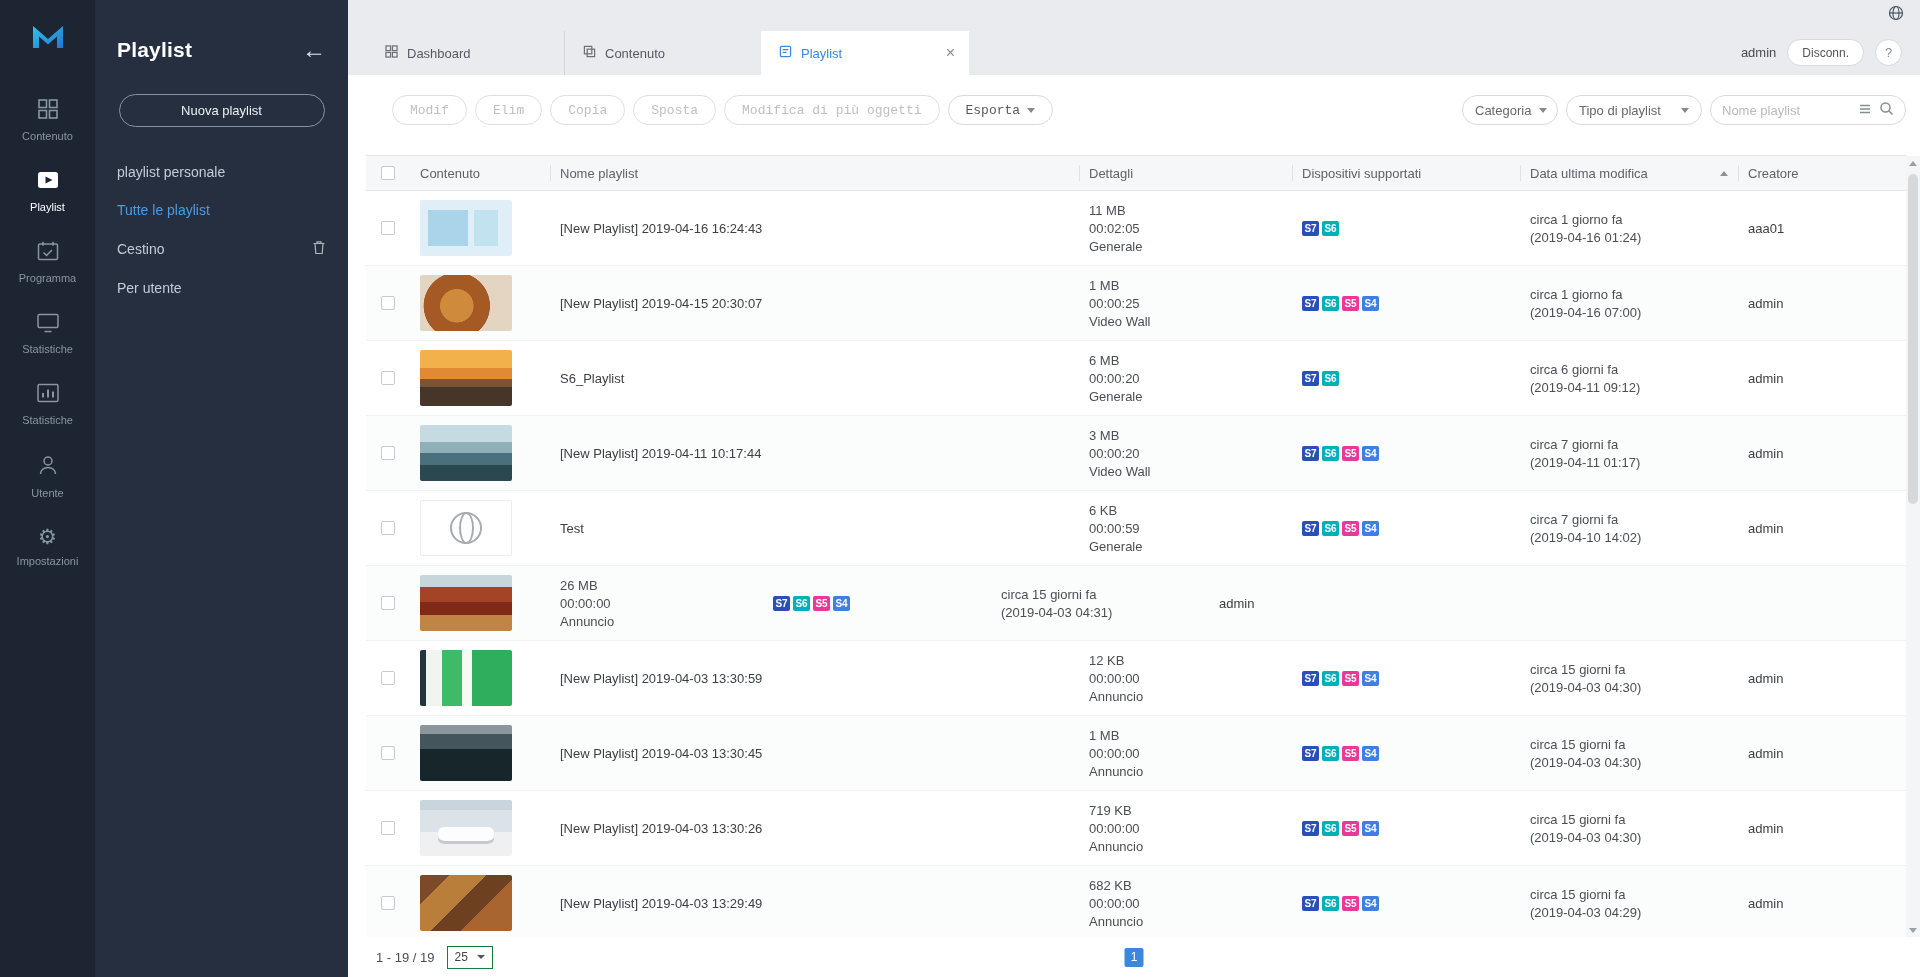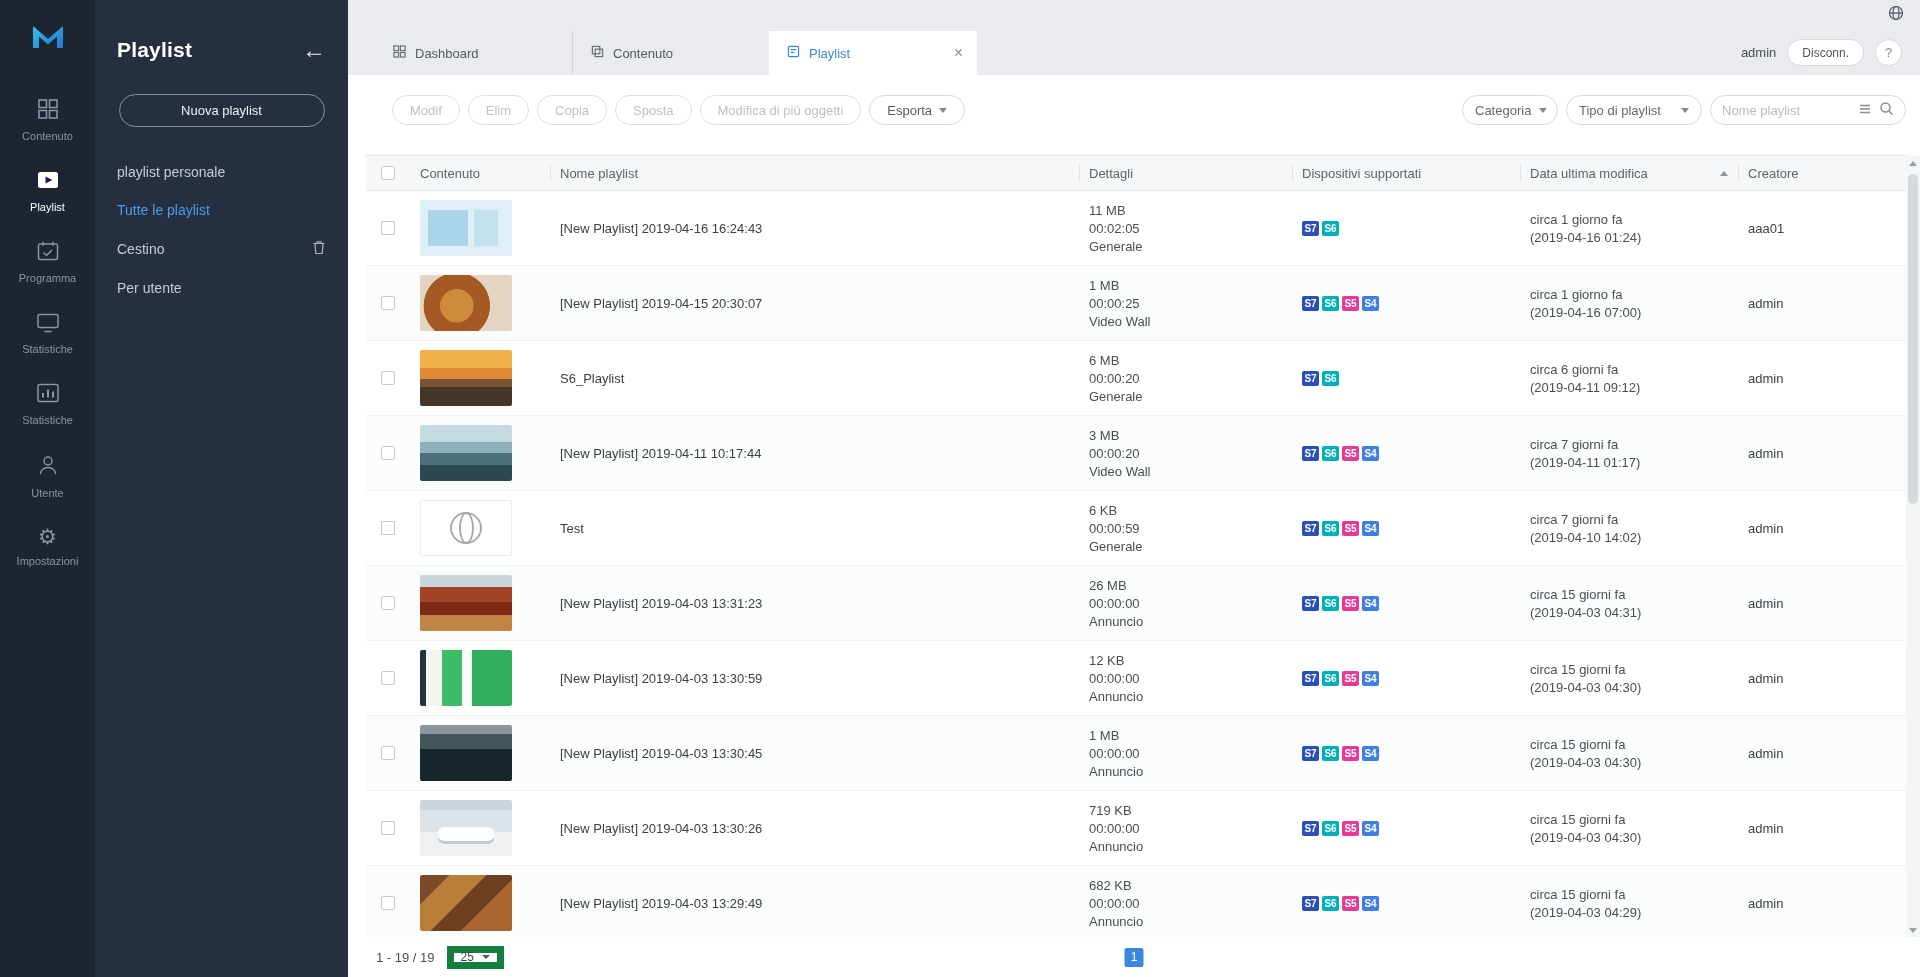--- a/index.html
+++ b/index.html
@@ -20,32 +20,32 @@
   .back-arrow{color:#dfe3e9;font-size:24px;line-height:22px;cursor:pointer}
   .new-btn{margin:32px auto 26px;width:206px;height:33px;border:1px solid #8a93a1;border-radius:17px;background:transparent;color:#eef0f4;font-size:13px;display:flex;align-items:center;justify-content:center;cursor:pointer}
   .panel-item{padding:11px 0;font-size:14px;color:#c6ccd6;display:flex;justify-content:space-between;align-items:center;cursor:pointer}
   .panel-item.active{color:#4a9be8}
 
   
   .main{flex:1;position:relative;background:#fff;min-width:0}
 
   .tabstrip{height:75px;background:#e9ebee;position:relative}
   .globe{position:absolute;top:5px;right:16px;cursor:pointer}
-  .tabs{position:absolute;bottom:0;left:27px;display:flex;height:44px}
+  .tabs{position:absolute;bottom:0;left:19px;display:flex;height:44px}
   .tab{width:197px;display:flex;align-items:center;gap:9px;padding-left:18px;font-size:13px;color:#555a60;cursor:pointer;position:relative}
   .tab.mid{border-left:1px solid #d2d5d9}
   .tab.active{width:208px;background:#fff;color:#3b87e0}
   .tab .close{margin-left:auto;margin-right:14px;color:#8a8f94;font-size:16px;line-height:14px;cursor:pointer}
   .user-area{position:absolute;right:18px;top:39px;display:flex;align-items:center;gap:11px;font-size:13px;color:#474c52}
   .logout-btn{background:#fff;border:1px solid #d6d9dd;border-radius:14px;height:27px;padding:0 14px;font-size:12px;color:#555;display:flex;align-items:center;cursor:pointer;font-family:inherit}
   .help-btn{width:27px;height:27px;border-radius:50%;background:#fff;border:1px solid #d6d9dd;color:#8a8f94;display:flex;align-items:center;justify-content:center;font-size:13px;cursor:pointer;font-family:inherit}
 
   
   .toolbar{margin:20px 14px 0 44px;height:30px;display:flex;align-items:center;gap:8px}
-  .btn{height:30px;border:1px solid #d7dade;border-radius:15px;background:#fff;color:#565b61;font-size:13px;padding:0 17px;display:flex;align-items:center;gap:7px;cursor:pointer;font-family:Liberation Sans, sans-serif;white-space:nowrap}
+  .btn{height:30px;border:1px solid #d7dade;border-radius:15px;background:#fff;color:#565b61;font-size:13px;padding:0 17px;display:flex;align-items:center;gap:7px;cursor:pointer;font-family:Liberation Mono, monospace;white-space:nowrap}
   .btn.disabled{color:#bcc1c7;border-color:#dcdfe2;cursor:default}
   .spacer{flex:1}
   .select{height:30px;border:1px solid #d7dade;border-radius:15px;background:#fff;color:#64696f;font-size:13px;padding:0 12px;display:flex;align-items:center;justify-content:space-between;gap:8px;cursor:pointer;white-space:nowrap}
   .sel-cat{width:96px}
   .sel-type{width:136px}
   .caret-down{width:0;height:0;border-left:4px solid transparent;border-right:4px solid transparent;border-top:5px solid #84898f;flex-shrink:0}
   .search{width:196px;height:30px;border:1px solid #d7dade;border-radius:15px;background:#fff;display:flex;align-items:center;padding:0 11px;gap:8px}
   .search input{border:none;outline:none;flex:1;min-width:0;font-size:13px;color:#555;font-family:inherit;background:transparent}
   .search input::placeholder{color:#b6bbc1}
 
@@ -84,21 +84,21 @@
   .t-www::after{content:"";position:absolute;left:50%;top:50%;width:11px;height:28px;margin:-16px 0 0 -7px;border:2px solid #a6abb1;border-radius:50%}
   .t-horses{background:linear-gradient(180deg,#c7d6db 0 22%,#a34426 22% 48%,#7e2a16 48% 72%,#c08544 72%)}
   .t-green{background:linear-gradient(90deg,#24343c 0 6%,#f0f5f0 6% 24%,#3dbb68 24% 46%,#f6fbf6 46% 56%,#2fae5e 56%)}
   .t-lake{background:linear-gradient(180deg,#8b979c 0 16%,#44555c 16% 42%,#17262b 42%)}
   .t-car{background:linear-gradient(180deg,#c9d5dd 0 18%,#dbe3e8 18% 58%,#eef0f2 58%);position:relative}
   .t-car::after{content:"";position:absolute;left:18px;top:27px;width:56px;height:14px;background:#fdfdfe;border-radius:7px/5px;box-shadow:0 3px 0 rgba(120,130,140,.35)}
   .t-food2{background:linear-gradient(135deg,#7c4a28 0 20%,#b97f3a 20% 45%,#6e4022 45% 65%,#a8652f 65%)}
 
   
   .footer{position:absolute;left:0;right:0;bottom:0;height:40px;background:#fff;display:flex;align-items:center;padding-left:28px;gap:12px;font-size:13px;color:#4a4f55}
-  .page-size{height:23px;min-width:46px;border:7px solid #15803d;background:#fff;font-size:12px;color:#444;display:flex;align-items:center;justify-content:space-between;padding:0 7px;gap:8px;cursor:pointer}
+  .page-size{height:23px;min-width:46px;border:1px solid #15803d;background:#fff;font-size:12px;color:#444;display:flex;align-items:center;justify-content:space-between;padding:0 7px;gap:8px;cursor:pointer}
   .page-size .caret-down{border-top-color:#555;border-top-width:4px}
   .pag{position:absolute;left:50%;transform:translateX(-50%);width:19px;height:19px;background:#3b87e0;color:#fff;font-size:12px;display:flex;align-items:center;justify-content:center;border-radius:2px;cursor:pointer}
 
   
   .vscroll{position:absolute;right:0;top:156px;bottom:40px;width:14px;background:#f4f5f6}
   .sc-arrow{position:absolute;left:0;width:14px;height:14px;display:flex;align-items:center;justify-content:center;cursor:pointer}
   .sc-up{top:0}.sc-down{bottom:0}
   .tri-up{width:0;height:0;border-left:4px solid transparent;border-right:4px solid transparent;border-bottom:5px solid #9aa0a6}
   .tri-down{width:0;height:0;border-left:4px solid transparent;border-right:4px solid transparent;border-top:5px solid #9aa0a6}
   .sc-thumb{position:absolute;left:2px;top:18px;width:10px;height:330px;border-radius:5px;background:#d6d9dc;cursor:pointer}
@@ -455,23 +455,20 @@
     </div>
     <div class="c col-cre">admin</div>
   </div>
           <div class="trow">
     <div class="c col-check">
               <span class="cb"></span>
             </div>
     <div class="c col-thumb">
               <div class="thumb-img t-horses"></div>
             </div>
-    <div class="c col-name">
-              <span class="nm">[New Playlist] 2019-04-03 13:31:23</span>
-            </div>
     <div class="c col-det">
       <div class="stack">
         <div>26 MB</div>
         <div>00:00:00</div>
         <div>Annuncio</div>
       </div>
     </div>
     <div class="c col-dev">
               <span><span class="badge" style="background: rgb(42, 79, 183);">S7</span><span class="badge" style="background: rgb(0, 176, 185);">S6</span><span class="badge" style="background: rgb(232, 57, 154);">S5</span><span class="badge" style="background: rgb(63, 126, 226);">S4</span></span>
             </div>

